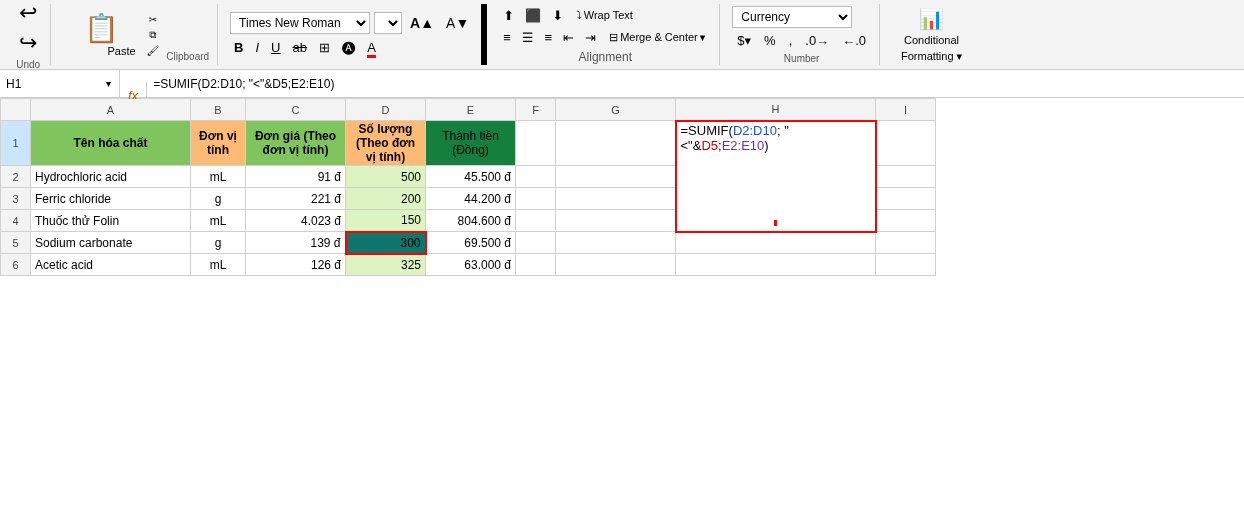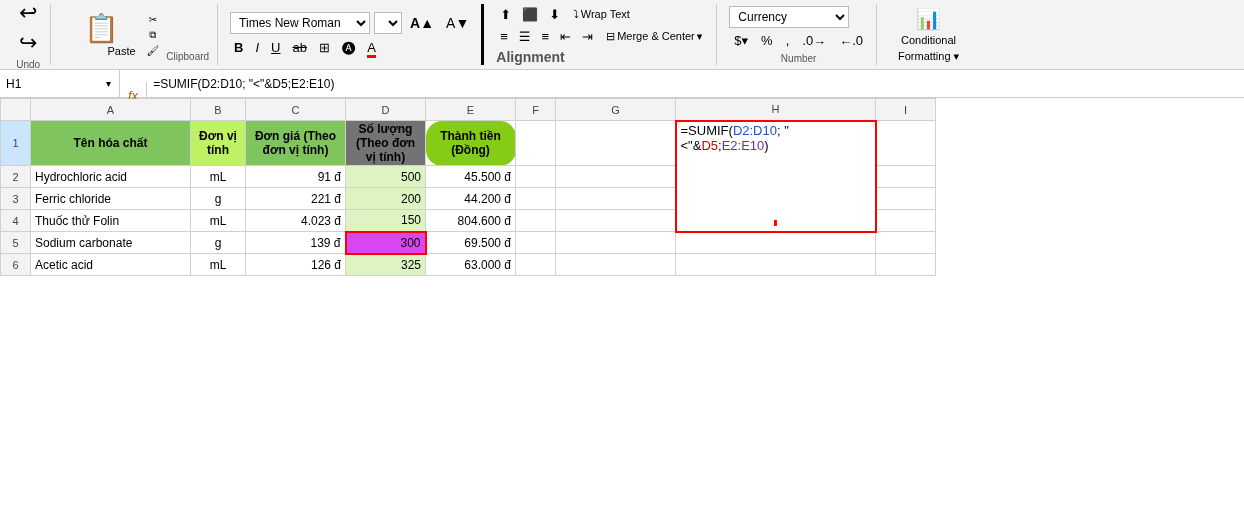--- a/index.html
+++ b/index.html
@@ -72,21 +72,21 @@
       background: none;
       border-radius: 2px;
     }
     .clipboard-label { font-size: 10px; color: #555; }
 
     
     .font-group {
       display: flex;
       flex-direction: column;
       padding: 2px 8px;
-      border-right: 3px solid #000000;
+      border-right: 6px solid #000000;
       gap: 3px;
       justify-content: center;
     }
     .font-row1 { display: flex; align-items: center; gap: 4px; }
     .font-row2 { display: flex; align-items: center; gap: 4px; }
     .font-selector {
       border: 1px solid #bbb;
       background: white;
       padding: 2px 4px;
       font-size: 12px;
@@ -122,21 +122,21 @@
     }
     .align-row { display: flex; align-items: center; gap: 3px; }
     .align-btn {
       border: none;
       background: none;
       cursor: pointer;
       padding: 2px 4px;
       border-radius: 2px;
       font-size: 13px;
     }
-    .align-label { font-size: 14px; color: #555; text-align: left; font-weight: bold; }
+    .align-label { font-size: 12px; color: #555; text-align: center; }
     .wrap-btn {
       border: none;
       background: none;
       cursor: pointer;
       padding: 2px 6px;
       border-radius: 2px;
       font-size: 11px;
       display: flex;
       align-items: center;
       gap: 2px;
@@ -291,21 +291,21 @@
     .col-f { width: 40px; min-width: 40px; }
     .col-g { width: 120px; min-width: 120px; }
     .col-h { width: 200px; min-width: 200px; }
     .col-i { width: 60px; min-width: 60px; }
     .header-cell { background: #7fc45c; font-weight: bold; text-align: center; vertical-align: middle; }
     .data-right { text-align: right; }
     .data-center { text-align: center; }
 
     .col-d-header { background: #92d050; }
     .col-d-data { background: #ddf4c2; }
-    .row5-d { border: 2px solid #ff0000 !important; background: #d946ef; text-align: right; }
+    .row5-d { border: 2px solid #ff0000 !important; background: #0f766e; text-align: right; }
 
     .formula-cell {
       border: 2px solid #ff0000 !important;
       background: white;
       vertical-align: top;
       padding: 6px;
       font-size: 13px;
     }
     .formula-display {
       color: black;
@@ -455,30 +455,30 @@
         <th class="col-i">I</th>
       </tr>
     </thead>
     <tbody>
 
       <tr>
         <td class="row-header selected-row-header">1</td>
         <td class="header-cell" style="background:#7fc45c; font-weight:bold; text-align:center;">
           <span>Tên hóa chất</span>
         </td>
-        <td class="header-cell" style="background:#bef264; font-weight:bold; text-align:center;">
+        <td class="header-cell" style="background:#fdba74; font-weight:bold; text-align:center;">
           <span>Đơn vị tính</span>
         </td>
         <td class="header-cell" style="background:#7fc45c; font-weight:bold; text-align:center;">
           <span>Đơn giá (Theo đơn vị tính)</span>
         </td>
-        <td class="header-cell col-d-header" style="background:#737373; font-weight:bold; text-align:center;">
+        <td class="header-cell col-d-header" style="background:#fdba74; font-weight:bold; text-align:center;">
           <span>Số lượng (Theo đơn vị tính)</span>
         </td>
-        <td class="header-cell" style="background:#84cc16; font-weight:bold; text-align:center;border-radius:16px;">
+        <td class="header-cell" style="background:#15803d; font-weight:normal; text-align:center;">
           <span>Thành tiền (Đồng)</span>
         </td>
         <td></td>
         <td></td>
 
         <td class="formula-cell" rowspan="4">
           <div>
             <span class="formula-display">=SUMIF(</span><span style="color:#1f4fcc;">D2:D10</span><span>; "&lt;"&amp;</span><span style="color:#cc0000;">D5</span><span>;</span><span style="color:#7030a0;">E2:E10</span><span>)</span>
           </div>
           <div style="margin-top:60px; text-align:center;">

